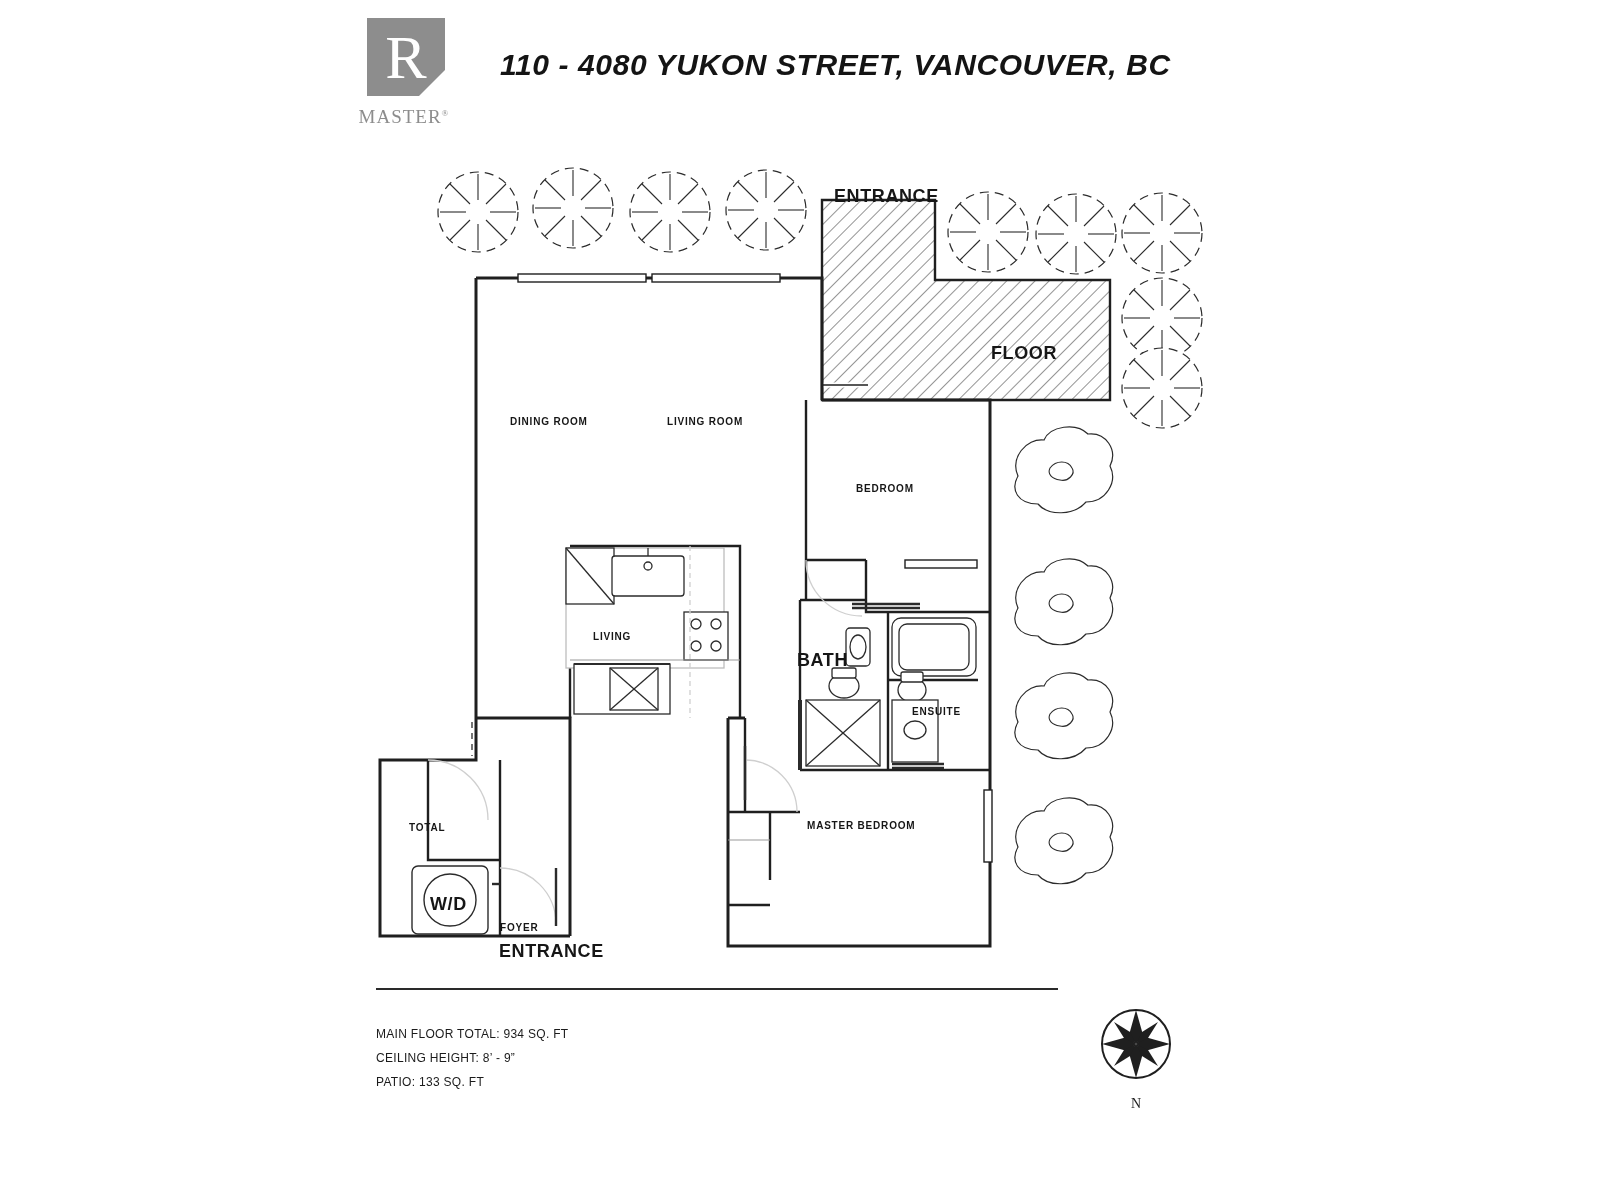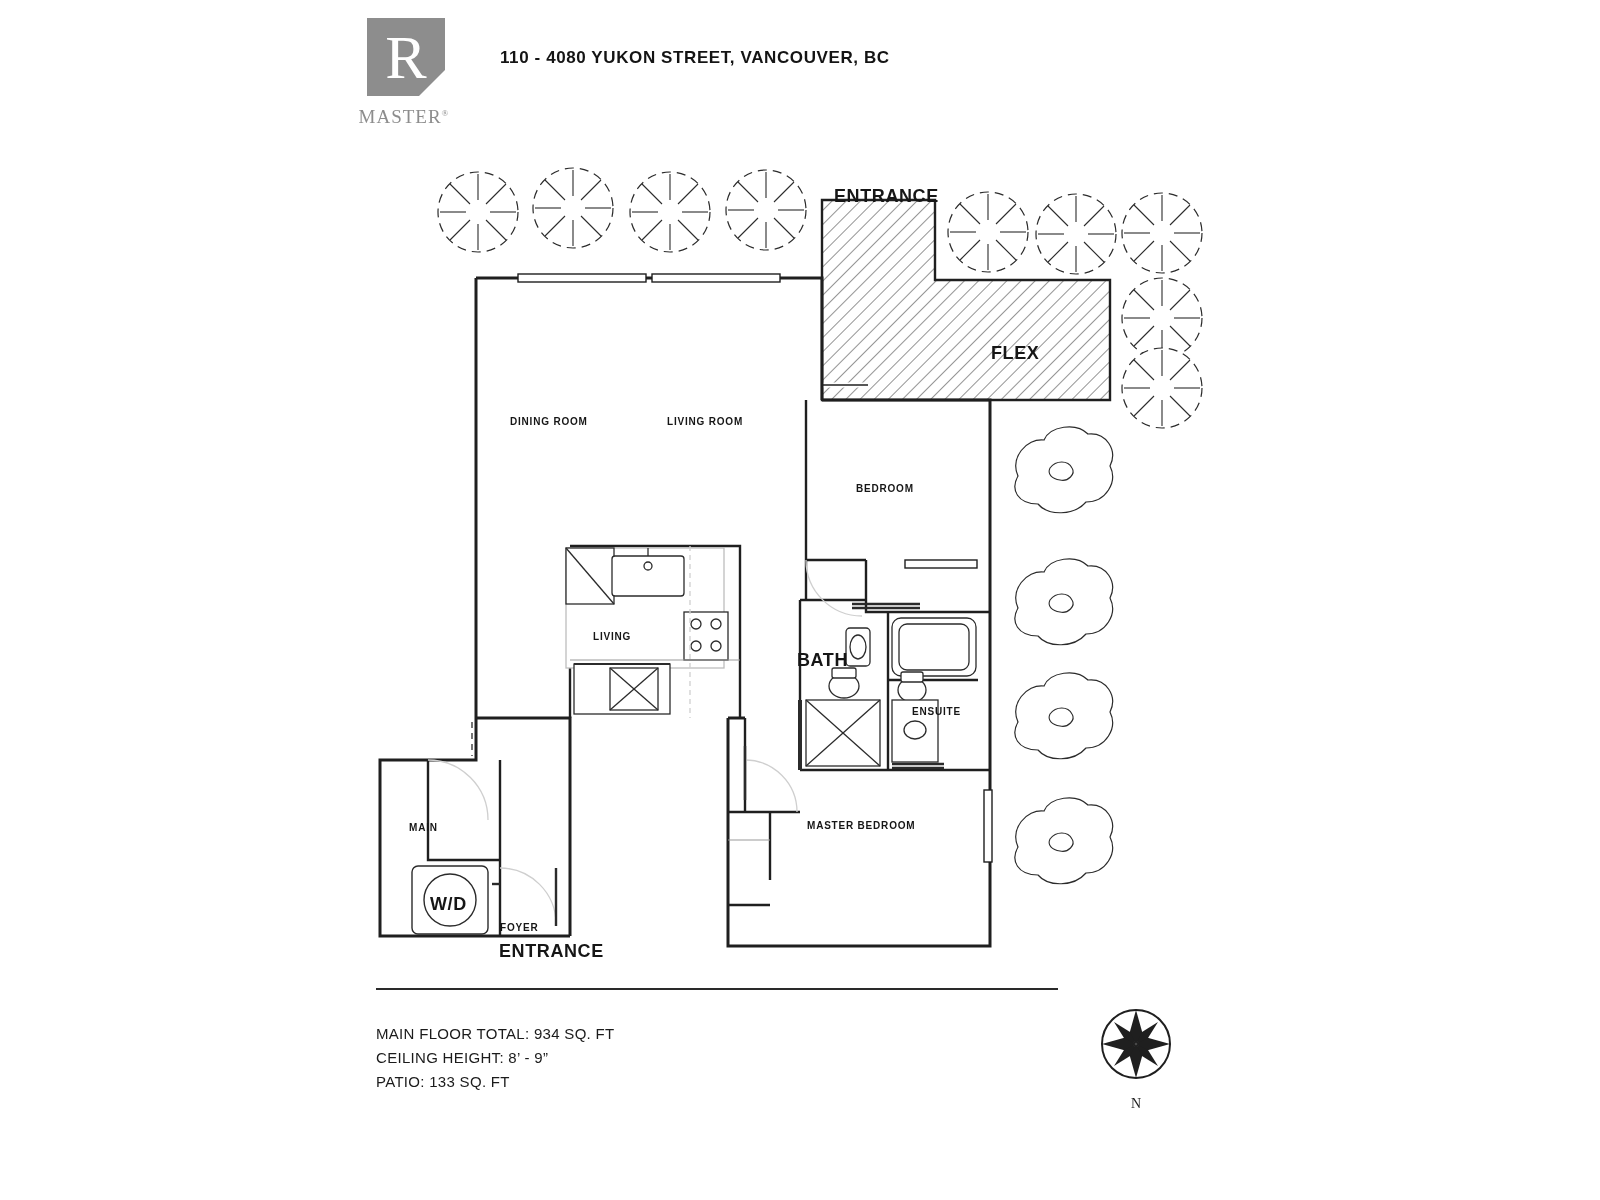--- a/index.html
+++ b/index.html
@@ -69,25 +69,26 @@
     font-size: 19px;
     letter-spacing: 1px;
     color: #8d8d8d;
   }
   .logo-text sup { font-size: 9px; }
 
   .title {
     position: absolute;
     left: 500px;
     top: 48px;
-    font-size: 17px;
+    font-size: 30px;
     letter-spacing: 0.6px;
     font-weight: 700;
     color: #141414;
     white-space: nowrap;
+    font-style: italic;
   }
 
   
   .plan {
     position: absolute;
     left: 0;
     top: 0;
     width: 1600px;
     height: 1200px;
   }
@@ -114,21 +115,21 @@
     left: 376px;
     top: 988px;
     width: 682px;
     height: 2px;
     background: #2a2a2a;
   }
   .stats {
     position: absolute;
     left: 376px;
     top: 1022px;
-    font-size: 15px;
+    font-size: 12px;
     line-height: 24px;
     color: #1b1b1b;
     letter-spacing: 0.3px;
   }
   .disclaimer {
     position: absolute;
     left: 376px;
     top: 1131px;
     font-size: 10.5px;
     line-height: 15px;
@@ -331,29 +332,29 @@
       <polygon points="-34,0 -9,-7 0,0 -9,7" fill="#1f1f1f"></polygon>
       <polygon points="34,0 9,-7 0,0 9,7" fill="#1f1f1f"></polygon>
       <polygon points="-22,-22 -6,-12 0,0 -12,-6" fill="#1f1f1f"></polygon>
       <polygon points="22,-22 6,-12 0,0 12,-6" fill="#1f1f1f"></polygon>
       <polygon points="-22,22 -6,12 0,0 -12,6" fill="#1f1f1f"></polygon>
       <polygon points="22,22 6,12 0,0 12,6" fill="#1f1f1f"></polygon>
     </g>
   </svg>
 
   <div class="small-label" style="left:834px; top:186px;">ENTRANCE</div>
-  <div class="small-label" style="left:991px; top:343px;">FLEX</div>
+  <div class="small-label" style="left:991px; top:343px;">FLOOR</div>
   <div class="room-label" style="left:510px; top:416px;">DINING ROOM</div>
   <div class="room-label" style="left:667px; top:416px;">LIVING ROOM</div>
   <div class="room-label" style="left:856px; top:463px;margin-top:20px;">BEDROOM</div>
   <div class="room-label" style="left:593px; top:631px;">LIVING</div>
   <div class="small-label" style="left:797px; top:650px;">BATH</div>
   <div class="room-label" style="left:912px; top:706px;">ENSUITE</div>
   <div class="room-label" style="left:807px; top:820px;">MASTER BEDROOM</div>
-  <div class="room-label" style="left:409px; top:822px;">MAIN</div>
+  <div class="room-label" style="left:409px; top:822px;">TOTAL</div>
   <div class="room-label" style="left:500px; top:874px;margin-top:48px;">FOYER</div>
   <div class="small-label" style="left:430px; top:894px;">W/D</div>
   <div class="small-label" style="left:499px; top:941px;">ENTRANCE</div>
 
   <div class="divider"></div>
 
   <div class="stats">
     <div>MAIN FLOOR TOTAL: 934 SQ. FT</div>
     <div>CEILING HEIGHT: 8’ - 9”</div>
     <div>PATIO: 133 SQ. FT</div>

